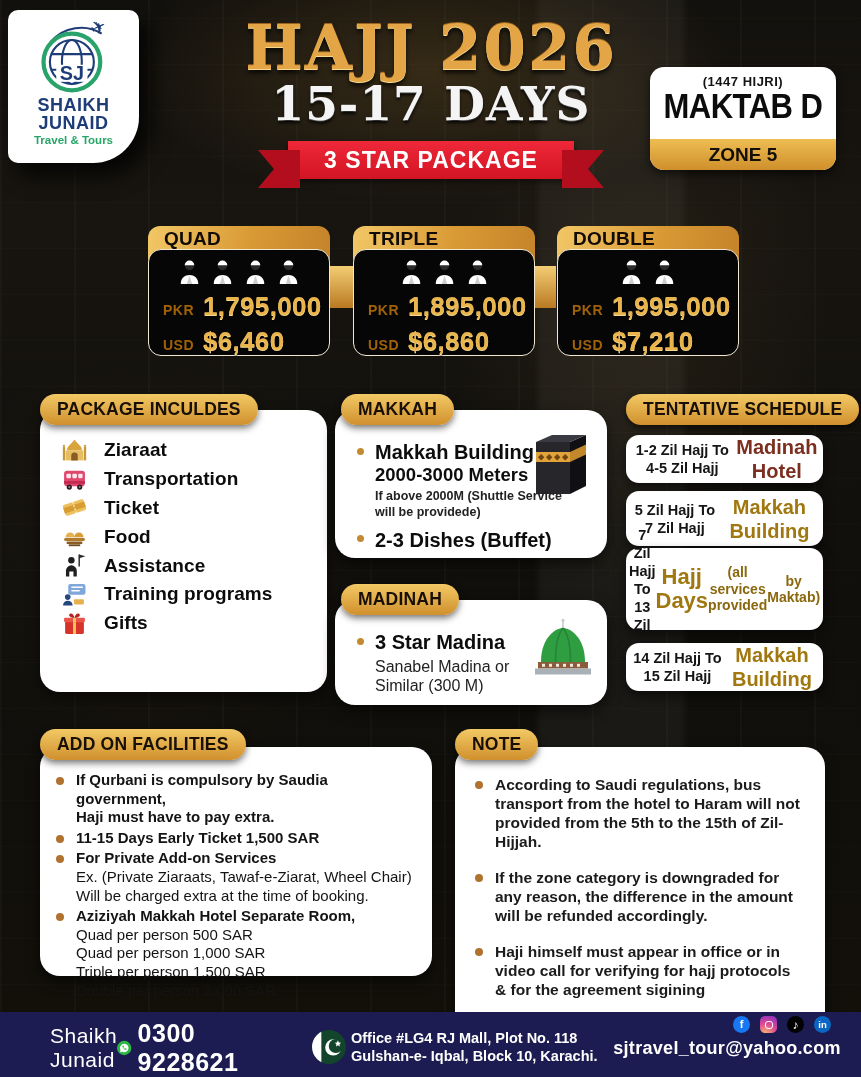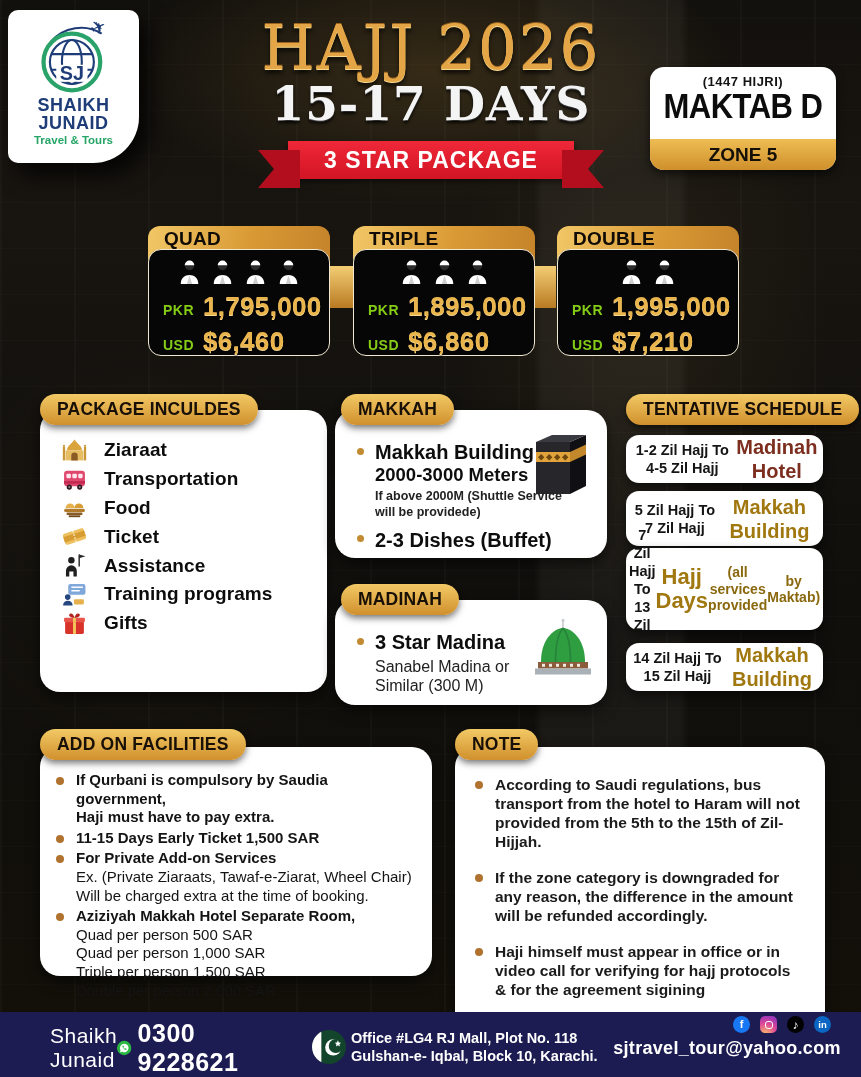--- a/index.html
+++ b/index.html
@@ -18,21 +18,21 @@
   }
   
   .logo-card { position:absolute; left:8px; top:10px; width:131px; height:153px; background:#fff;
     border-radius:10px 10px 46px 10px; box-shadow:10px 12px 22px rgba(0,0,0,.8);
     display:flex; flex-direction:column; align-items:center; padding-top:8px; z-index:4;}
   .logo-globe { width:78px; height:78px; }
   .logo-name { font-size:18px; font-weight:bold; color:#1e3d78; line-height:18px; letter-spacing:.5px; text-align:center;}
   .logo-tag { font-size:11.5px; font-weight:bold; color:#27a567; margin-top:2px;}
   
   .title-wrap { position:absolute; left:150px; top:16px; width:562px; text-align:center; z-index:3;}
-  .main-title { font-family:"DejaVu Serif", serif; font-weight:normal; font-size:61px; line-height:64px;
+  .main-title { font-family:"DejaVu Serif", serif; font-weight:bold; font-size:61px; line-height:64px;
     color:#e3a546; letter-spacing:2px;
     text-shadow:0 1px 0 #f6d98e, 0 -1px 0 #9a6420, 0 4px 4px rgba(0,0,0,.75);}
   .sub-title { font-family:"DejaVu Serif", serif; font-weight:bold; font-size:47px; line-height:48px;
     color:#f4f4f4; letter-spacing:1px; text-shadow:0 3px 3px rgba(0,0,0,.8), 0 1px 0 #bdbdbd;}
   .ribbon { position:absolute; left:288px; top:141px; width:286px; height:38px;
     background:linear-gradient(180deg,#ef2838,#d21424); display:flex; align-items:center; justify-content:center;
     color:#fff; font-weight:800; font-size:23px; letter-spacing:1px; z-index:3;
     box-shadow:0 3px 6px rgba(0,0,0,.5);}
   .ribbon .fold { position:absolute; top:9px; width:42px; height:38px; background:#b30e1e; z-index:-1;}
   .fold-l { left:-30px; clip-path:polygon(0 0,100% 0,100% 100%,0 100%,38% 50%);}
@@ -51,21 +51,21 @@
   .price-tab { position:absolute; left:0; right:0; top:0; height:42px;
     background:linear-gradient(100deg,#f2c766 0%,#d99a35 55%,#c5832a 100%);
     border-radius:12px 12px 10px 10px; padding:2px 0 0 16px;
     font-size:19px; font-weight:800; color:#100b04; letter-spacing:.3px;}
   .price-body { position:absolute; left:0; right:0; top:23px; bottom:0; background:#060606;
     border:1.5px solid #f1e8d2; border-radius:13px; display:flex; flex-direction:column; align-items:center;}
   .persons { display:flex; gap:8px; margin-top:7px; height:30px; align-items:flex-end;}
   .persons svg { width:25px; height:28px; }
   .price-row { display:flex; align-items:baseline; gap:9px; width:100%; padding-left:14px; margin-top:4px;}
   .price-row.first { margin-top:6px; }
-  .cur { font-size:14px; font-weight:800; color:#84cc16; letter-spacing:.5px;}
+  .cur { font-size:14px; font-weight:800; color:#a16207; letter-spacing:.5px;}
   .amt { font-size:26px; font-weight:800; color:#e9b44c; letter-spacing:.3px;
     text-shadow:0 1px 0 #f7d88c, 0 2px 2px rgba(0,0,0,.6);}
   .connector { position:absolute; width:34px; height:42px; top:266px;
     background:linear-gradient(180deg,#f3cd74,#b97a22); z-index:2;}
   
   .pill { position:absolute; z-index:4; display:inline-flex; align-items:center; height:31px;
     padding:0 17px; border-radius:17px; background:linear-gradient(180deg,#f2c965 0%,#d0902d 100%);
     color:#181006; font-weight:800; font-size:17.5px; letter-spacing:.2px; white-space:nowrap;
     box-shadow:0 3px 7px rgba(0,0,0,.55);}
   .white-card { position:absolute; background:#fff; border-radius:20px; box-shadow:0 6px 14px rgba(0,0,0,.55); z-index:3;}
@@ -385,29 +385,29 @@
         <span class="pkg-label">Ziaraat</span>
       </div>
       <div class="pkg-item">
         <svg>
             <use href="#sym-bus"></use>
           </svg>
         <span class="pkg-label">Transportation</span>
       </div>
       <div class="pkg-item">
         <svg>
+            <use href="#sym-ticket"></use>
+          </svg>
+        <span class="pkg-label">Ticket</span>
+      </div>
+      <div class="pkg-item">
+        <svg>
             <use href="#sym-food"></use>
           </svg>
         <span class="pkg-label">Food</span>
-      </div>
-      <div class="pkg-item">
-        <svg>
-            <use href="#sym-ticket"></use>
-          </svg>
-        <span class="pkg-label">Ticket</span>
       </div>
       <div class="pkg-item">
         <svg>
             <use href="#sym-assist"></use>
           </svg>
         <span class="pkg-label">Assistance</span>
       </div>
       <div class="pkg-item">
         <svg>
             <use href="#sym-training"></use>

